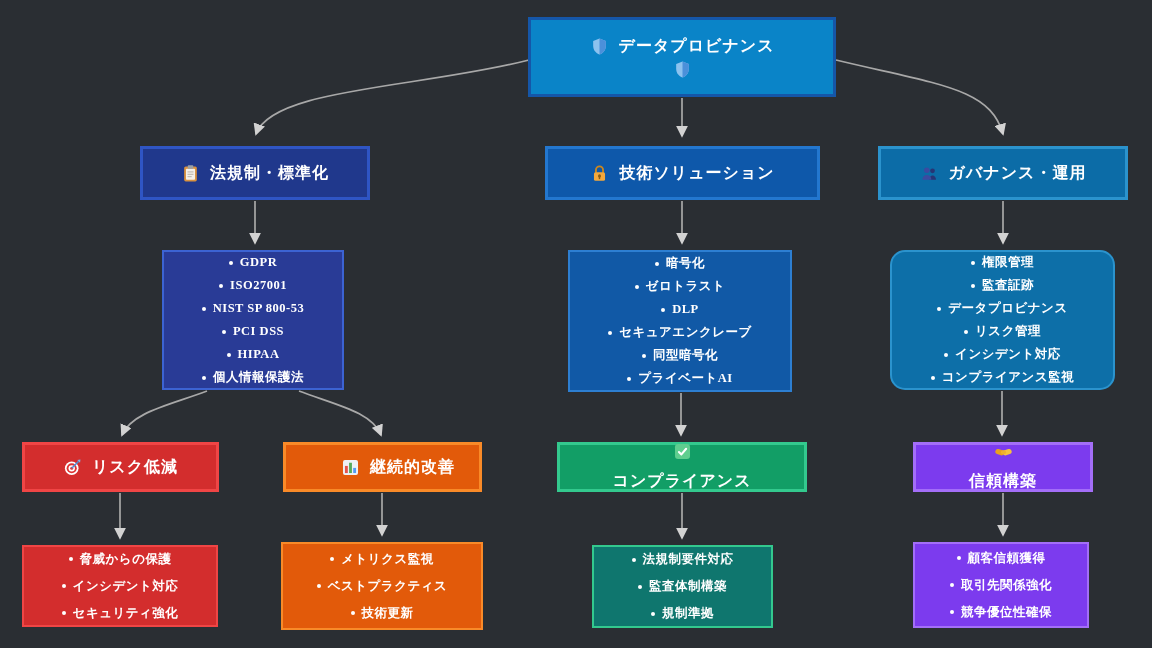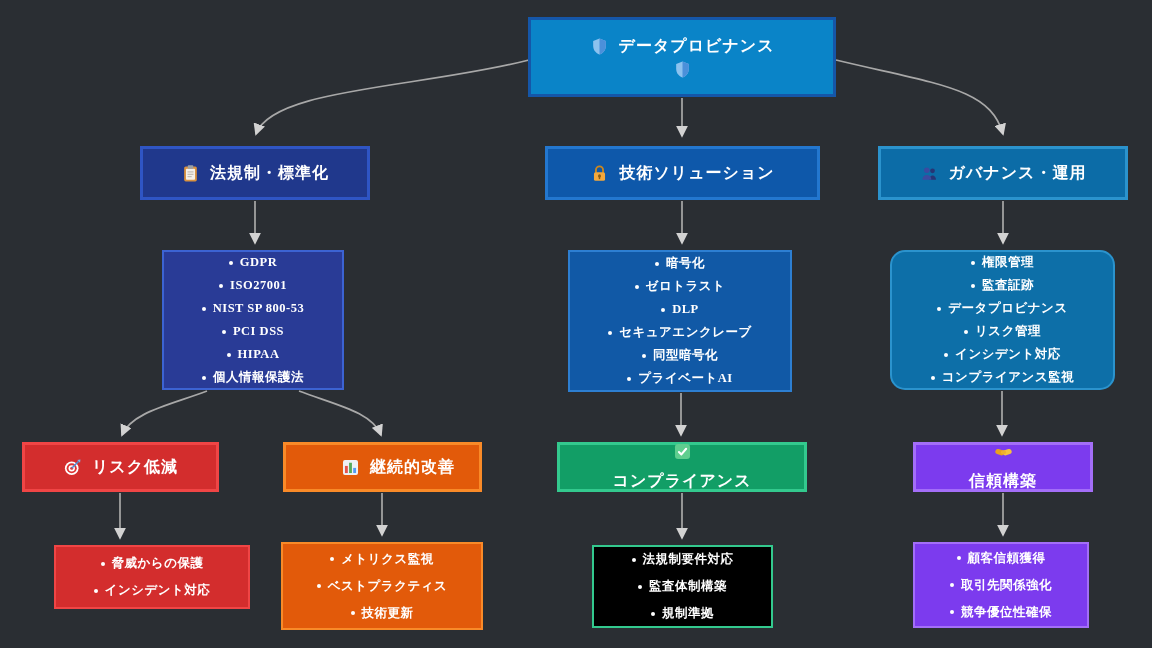--- a/index.html
+++ b/index.html
@@ -240,51 +240,55 @@
   <span class="icon">
     <svg viewBox="0 0 24 24">
         <rect x="1.5" y="9.5" width="11.5" height="6.5" rx="3.2" fill="#e8a020" transform="rotate(18 7 13)"></rect>
         <rect x="11" y="9.5" width="11.5" height="6.5" rx="3.2" fill="#f6c23e" transform="rotate(-18 17 13)"></rect>
         <rect x="8.8" y="10.4" width="6.4" height="5" rx="2.4" fill="#f0b02e"></rect>
       </svg>
   </span>
   <span>信頼構築</span>
 </div>
 
-<div class="node listbox lv5" style="left: 22px; top: 545px; width: 196px; height: 64px; background-color: rgb(211, 45, 45); border-color: rgb(240, 69, 69); margin-left: 32px;">
+<div class="node listbox lv5" style="left: 22px; top: 545px; width: 196px; height: 82px; background-color: rgb(211, 45, 45); border-color: rgb(240, 69, 69);">
   <ul>
     <li>
         <span class="dot"></span>
         <span>脅威からの保護</span>
       </li>
     <li>
         <span class="dot"></span>
         <span>インシデント対応</span>
       </li>
+    <li>
+        <span class="dot"></span>
+        <span>セキュリティ強化</span>
+      </li>
   </ul>
 </div>
 
 <div class="node listbox lv5" style="left: 281px; top: 542px; width: 202px; height: 88px; background-color: rgb(226, 90, 10); border-color: rgb(249, 138, 40);">
   <ul>
     <li>
         <span class="dot"></span>
         <span>メトリクス監視</span>
       </li>
     <li>
         <span class="dot"></span>
         <span>ベストプラクティス</span>
       </li>
     <li>
         <span class="dot"></span>
         <span>技術更新</span>
       </li>
   </ul>
 </div>
 
-<div class="node listbox lv5" style="left: 592px; top: 545px; width: 181px; height: 83px; background-color: #000000; border-color: rgb(51, 201, 142);">
+<div class="node listbox lv5" style="left: 592px; top: 545px; width: 181px; height: 83px; background-color: #0f766e; border-color: rgb(51, 201, 142);">
   <ul>
     <li>
         <span class="dot"></span>
         <span>法規制要件対応</span>
       </li>
     <li>
         <span class="dot"></span>
         <span>監査体制構築</span>
       </li>
     <li>

